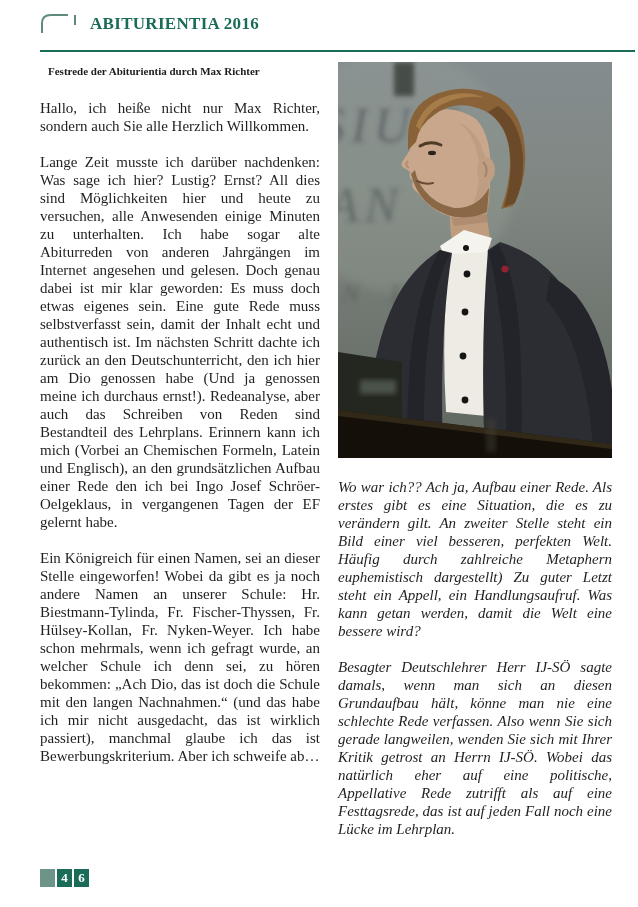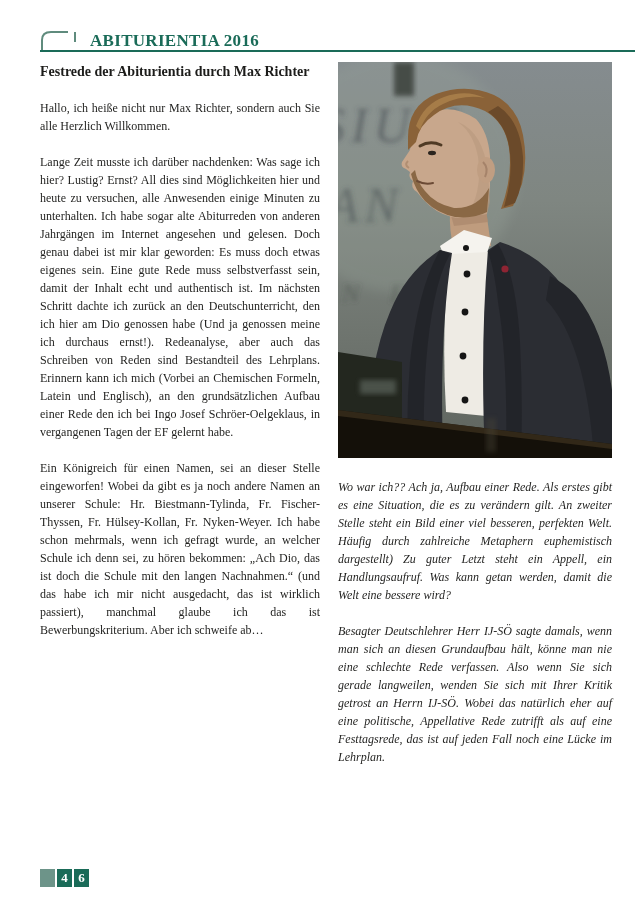--- a/index.html
+++ b/index.html
@@ -9,21 +9,21 @@
     height: 907px;
     background: #ffffff;
     font-family: "Liberation Serif", serif;
     color: #1f1f1d;
     overflow: hidden;
   }
 
   
   .header {
     position: absolute;
-    left: 40px; top: 29px;
+    left: 40px; top: 12px;
     display: flex;
     align-items: flex-end;
     gap: 10px;
     height: 22px;
   }
   .header .tab-icon { display: block; }
   .section-title {
     font-weight: bold;
     font-size: 17px;
     letter-spacing: 0.3px;
@@ -44,28 +44,28 @@
     left: 40px; top: 62px;
     width: 572px;
     display: flex;
     gap: 18px;
   }
   .col-left  { width: 280px; }
   .col-right { width: 274px; font-style: italic; }
 
   .article-title {
     font-weight: bold;
-    font-size: 14px;
+    font-size: 11px;
     line-height: 19px;
     text-align: justify;
-    margin: 0 0 18px 0;
+    margin: 0 0 18px 8px;
     color: #1c1c1a;
   }
   .para {
-    font-size: 12px;
+    font-size: 15px;
     line-height: 18px;
     text-align: justify;
     margin: 0 0 18px 0;
     hyphens: auto;
     -webkit-hyphens: auto;
   }
   .col-right .photo-wrap { margin: 0 0 20px 0; line-height: 0; }
 
   
   .footer {

